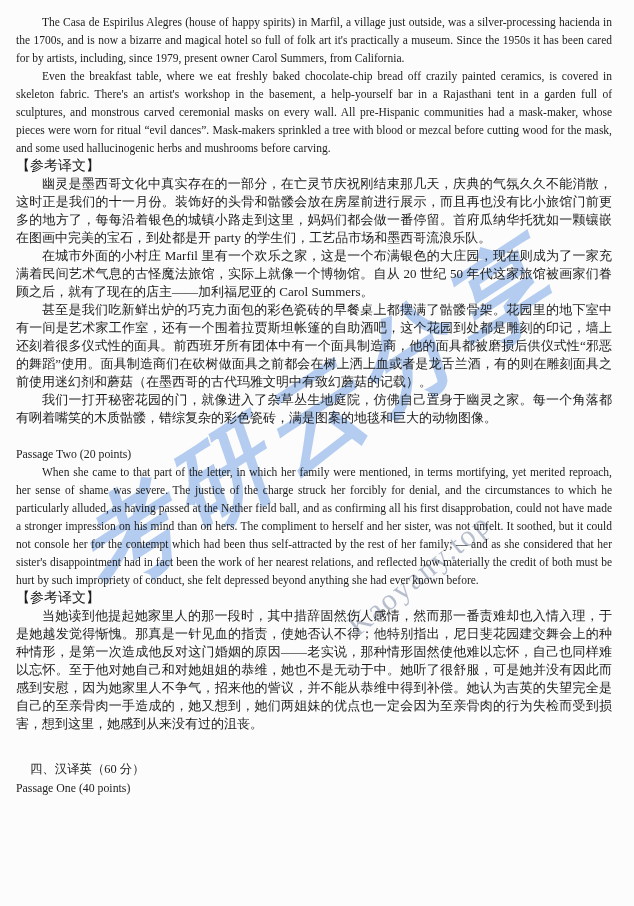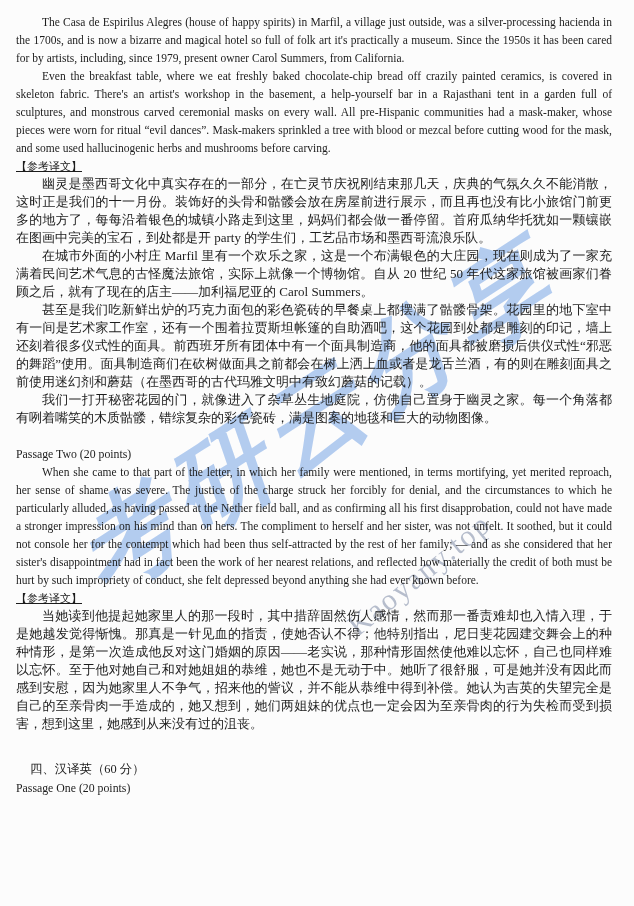--- a/index.html
+++ b/index.html
@@ -24,23 +24,22 @@
     line-height: 18px;
     text-align: justify;
   }
   .cn {
     font-size: 13px;
     line-height: 18px;
     text-align: justify;
   }
   .indent { text-indent: 26px; }
   .ref-label {
-    font-size: 11px;
+    font-size: 14px;
     line-height: 18px;
-    text-decoration: underline;
   }
   .passage-title {
     text-align: left;
     font-size: 11.8px;
     line-height: 18px;
   }
   .gap-before-p2 { margin-top: 18px; }
   .section-heading {
     margin-top: 27px;
     padding-left: 14px;
@@ -107,17 +106,17 @@
     <p class="en passage-title gap-before-p2">Passage Two (20 points)</p>
 
     <p class="en indent">When she came to that part of the letter, in which her family were mentioned, in terms mortifying, yet merited reproach, her sense of shame was severe. The justice of the charge struck her forcibly for denial, and the circumstances to which he particularly alluded, as having passed at the Nether field ball, and as confirming all his first disapprobation, could not have made a stronger impression on his mind than on hers. The compliment to herself and her sister, was not unfelt. It soothed, but it could not console her for the contempt which had been thus self-attracted by the rest of her family; — and as she considered that her sister's disappointment had in fact been the work of her nearest relations, and reflected how materially the credit of both must be hurt by such impropriety of conduct, she felt depressed beyond anything she had ever known before.</p>
 
     <p class="cn ref-label">【参考译文】</p>
 
     <p class="cn indent">当她读到他提起她家里人的那一段时，其中措辞固然伤人感情，然而那一番责难却也入情入理，于是她越发觉得惭愧。那真是一针见血的指责，使她否认不得；他特别指出，尼日斐花园建交舞会上的种种情形，是第一次造成他反对这门婚姻的原因——老实说，那种情形固然使他难以忘怀，自己也同样难以忘怀。至于他对她自己和对她姐姐的恭维，她也不是无动于中。她听了很舒服，可是她并没有因此而感到安慰，因为她家里人不争气，招来他的訾议，并不能从恭维中得到补偿。她认为吉英的失望完全是自己的至亲骨肉一手造成的，她又想到，她们两姐妹的优点也一定会因为至亲骨肉的行为失检而受到损害，想到这里，她感到从来没有过的沮丧。</p>
 
     <p class="cn section-heading">四、汉译英（60 分）</p>
 
-    <p class="en passage-title">Passage One (20 points)</p>
+    <p class="en passage-title">Passage One (40 points)</p>
 
 
   </div>
 </div>
 
 </body></html>

